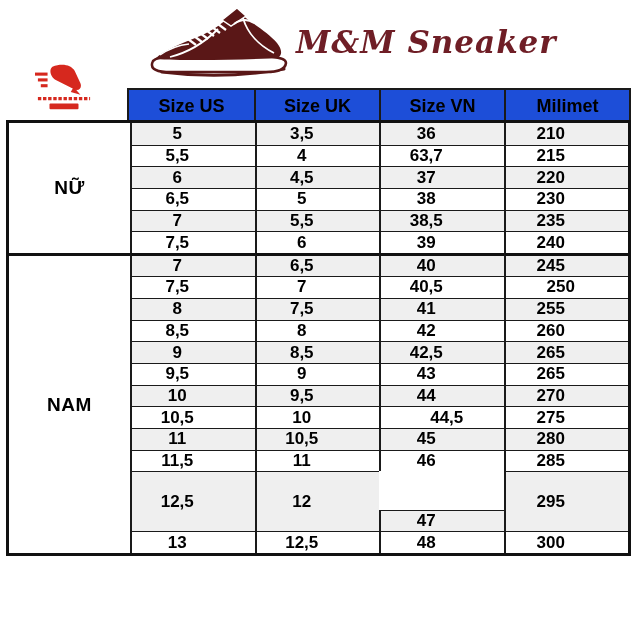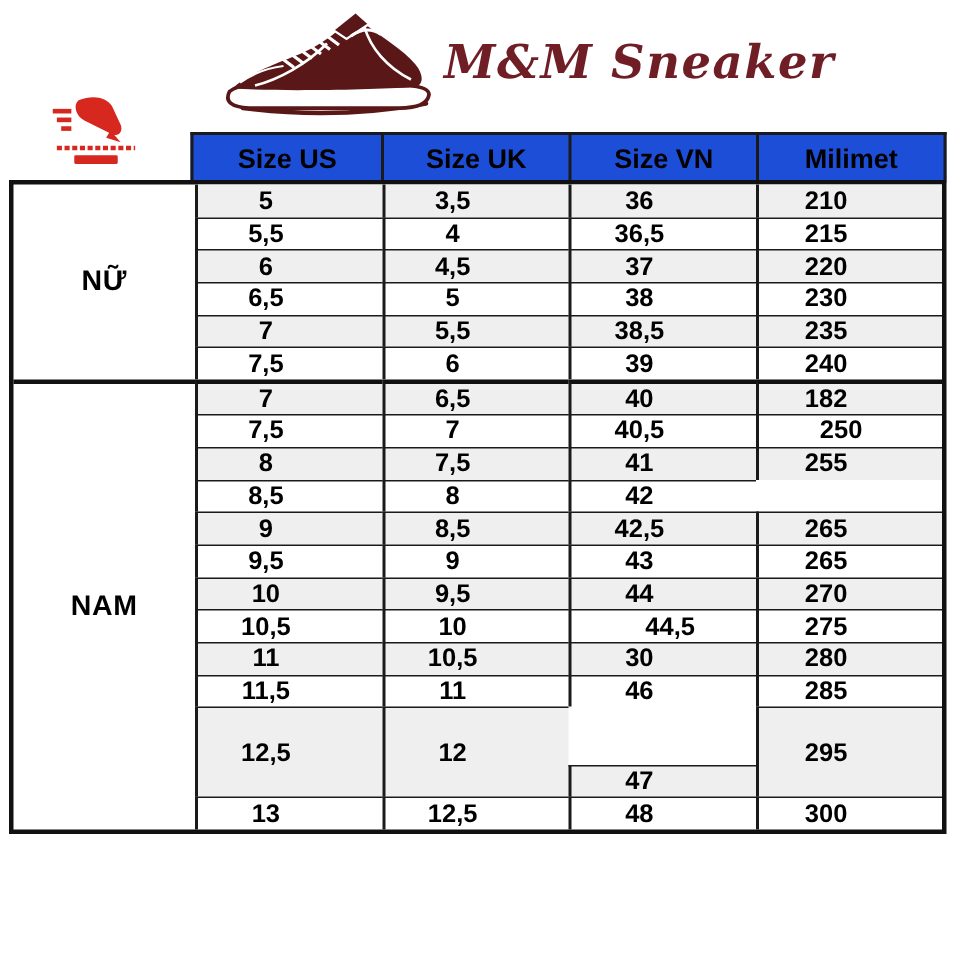--- a/index.html
+++ b/index.html
@@ -83,21 +83,21 @@
   </div>
 
   <div class="table-body">
       <div class="cell label" style="grid-area: 1 / 1 / span 6;">NỮ</div>
       <div class="cell data gray" style="grid-area: 1 / 2;">5</div>
       <div class="cell data gray" style="grid-area: 1 / 3;">3,5</div>
       <div class="cell data gray" style="grid-area: 1 / 4;">36</div>
       <div class="cell data gray" style="grid-area: 1 / 5;">210</div>
       <div class="cell data thin" style="grid-area: 2 / 2;">5,5</div>
       <div class="cell data thin" style="grid-area: 2 / 3;">4</div>
-      <div class="cell data thin" style="grid-area: 2 / 4;">36,5</div>
+      <div class="cell data thin" style="grid-area: 2 / 4;">63,7</div>
       <div class="cell data thin" style="grid-area: 2 / 5;">215</div>
       <div class="cell data gray thin" style="grid-area: 3 / 2;">6</div>
       <div class="cell data gray thin" style="grid-area: 3 / 3;">4,5</div>
       <div class="cell data gray thin" style="grid-area: 3 / 4;">37</div>
       <div class="cell data gray thin" style="grid-area: 3 / 5;">220</div>
       <div class="cell data thin" style="grid-area: 4 / 2;">6,5</div>
       <div class="cell data thin" style="grid-area: 4 / 3;">5</div>
       <div class="cell data thin" style="grid-area: 4 / 4;">38</div>
       <div class="cell data thin" style="grid-area: 4 / 5;">230</div>
       <div class="cell data gray thin" style="grid-area: 5 / 2;">7</div>
@@ -105,51 +105,52 @@
       <div class="cell data gray thin" style="grid-area: 5 / 4;">38,5</div>
       <div class="cell data gray thin" style="grid-area: 5 / 5;">235</div>
       <div class="cell data thin" style="grid-area: 6 / 2;">7,5</div>
       <div class="cell data thin" style="grid-area: 6 / 3;">6</div>
       <div class="cell data thin" style="grid-area: 6 / 4;">39</div>
       <div class="cell data thin" style="grid-area: 6 / 5;">240</div>
       <div class="cell label sep" style="grid-area: 7 / 1 / span 12;">NAM</div>
       <div class="cell data gray sep" style="grid-area: 7 / 2;">7</div>
       <div class="cell data gray sep" style="grid-area: 7 / 3;">6,5</div>
       <div class="cell data gray sep" style="grid-area: 7 / 4;">40</div>
-      <div class="cell data gray sep" style="grid-area: 7 / 5;">182</div>
+      <div class="cell data gray sep" style="grid-area: 7 / 5;">245</div>
       <div class="cell data thin" style="grid-area: 8 / 2;">7,5</div>
       <div class="cell data thin" style="grid-area: 8 / 3;">7</div>
       <div class="cell data thin" style="grid-area: 8 / 4;">40,5</div>
       <div class="cell data thin" style="grid-area: 8 / 5; padding-left: 20px;">250</div>
       <div class="cell data gray thin" style="grid-area: 9 / 2;">8</div>
       <div class="cell data gray thin" style="grid-area: 9 / 3;">7,5</div>
       <div class="cell data gray thin" style="grid-area: 9 / 4;">41</div>
       <div class="cell data gray thin" style="grid-area: 9 / 5;">255</div>
       <div class="cell data thin" style="grid-area: 10 / 2;">8,5</div>
       <div class="cell data thin" style="grid-area: 10 / 3;">8</div>
       <div class="cell data thin" style="grid-area: 10 / 4;">42</div>
+      <div class="cell data thin" style="grid-area: 10 / 5;">260</div>
       <div class="cell data gray thin" style="grid-area: 11 / 2;">9</div>
       <div class="cell data gray thin" style="grid-area: 11 / 3;">8,5</div>
       <div class="cell data gray thin" style="grid-area: 11 / 4;">42,5</div>
       <div class="cell data gray thin" style="grid-area: 11 / 5;">265</div>
       <div class="cell data thin" style="grid-area: 12 / 2;">9,5</div>
       <div class="cell data thin" style="grid-area: 12 / 3;">9</div>
       <div class="cell data thin" style="grid-area: 12 / 4;">43</div>
       <div class="cell data thin" style="grid-area: 12 / 5;">265</div>
       <div class="cell data gray thin" style="grid-area: 13 / 2;">10</div>
       <div class="cell data gray thin" style="grid-area: 13 / 3;">9,5</div>
       <div class="cell data gray thin" style="grid-area: 13 / 4;">44</div>
       <div class="cell data gray thin" style="grid-area: 13 / 5;">270</div>
       <div class="cell data thin" style="grid-area: 14 / 2;">10,5</div>
       <div class="cell data thin" style="grid-area: 14 / 3;">10</div>
       <div class="cell data thin" style="grid-area: 14 / 4; padding-left: 41px;">44,5</div>
       <div class="cell data thin" style="grid-area: 14 / 5;">275</div>
       <div class="cell data gray thin" style="grid-area: 15 / 2;">11</div>
       <div class="cell data gray thin" style="grid-area: 15 / 3;">10,5</div>
-      <div class="cell data gray thin" style="grid-area: 15 / 4;">30</div>
+      <div class="cell data gray thin" style="grid-area: 15 / 4;">45</div>
       <div class="cell data gray thin" style="grid-area: 15 / 5;">280</div>
       <div class="cell data thin" style="grid-area: 16 / 2;">11,5</div>
       <div class="cell data thin" style="grid-area: 16 / 3;">11</div>
       <div class="cell data thin" style="grid-area: 16 / 4;">46</div>
       <div class="cell data thin" style="grid-area: 16 / 5;">285</div>
       <div class="cell data gray thin" style="grid-area: 17 / 2;">12,5</div>
       <div class="cell data gray thin" style="grid-area: 17 / 3;">12</div>
       <div class="cell data gray thin" style="grid-area: 17 / 4; margin-top: 39px;">47</div>
       <div class="cell data gray thin" style="grid-area: 17 / 5;">295</div>
       <div class="cell data thin" style="grid-area: 18 / 2;">13</div>

